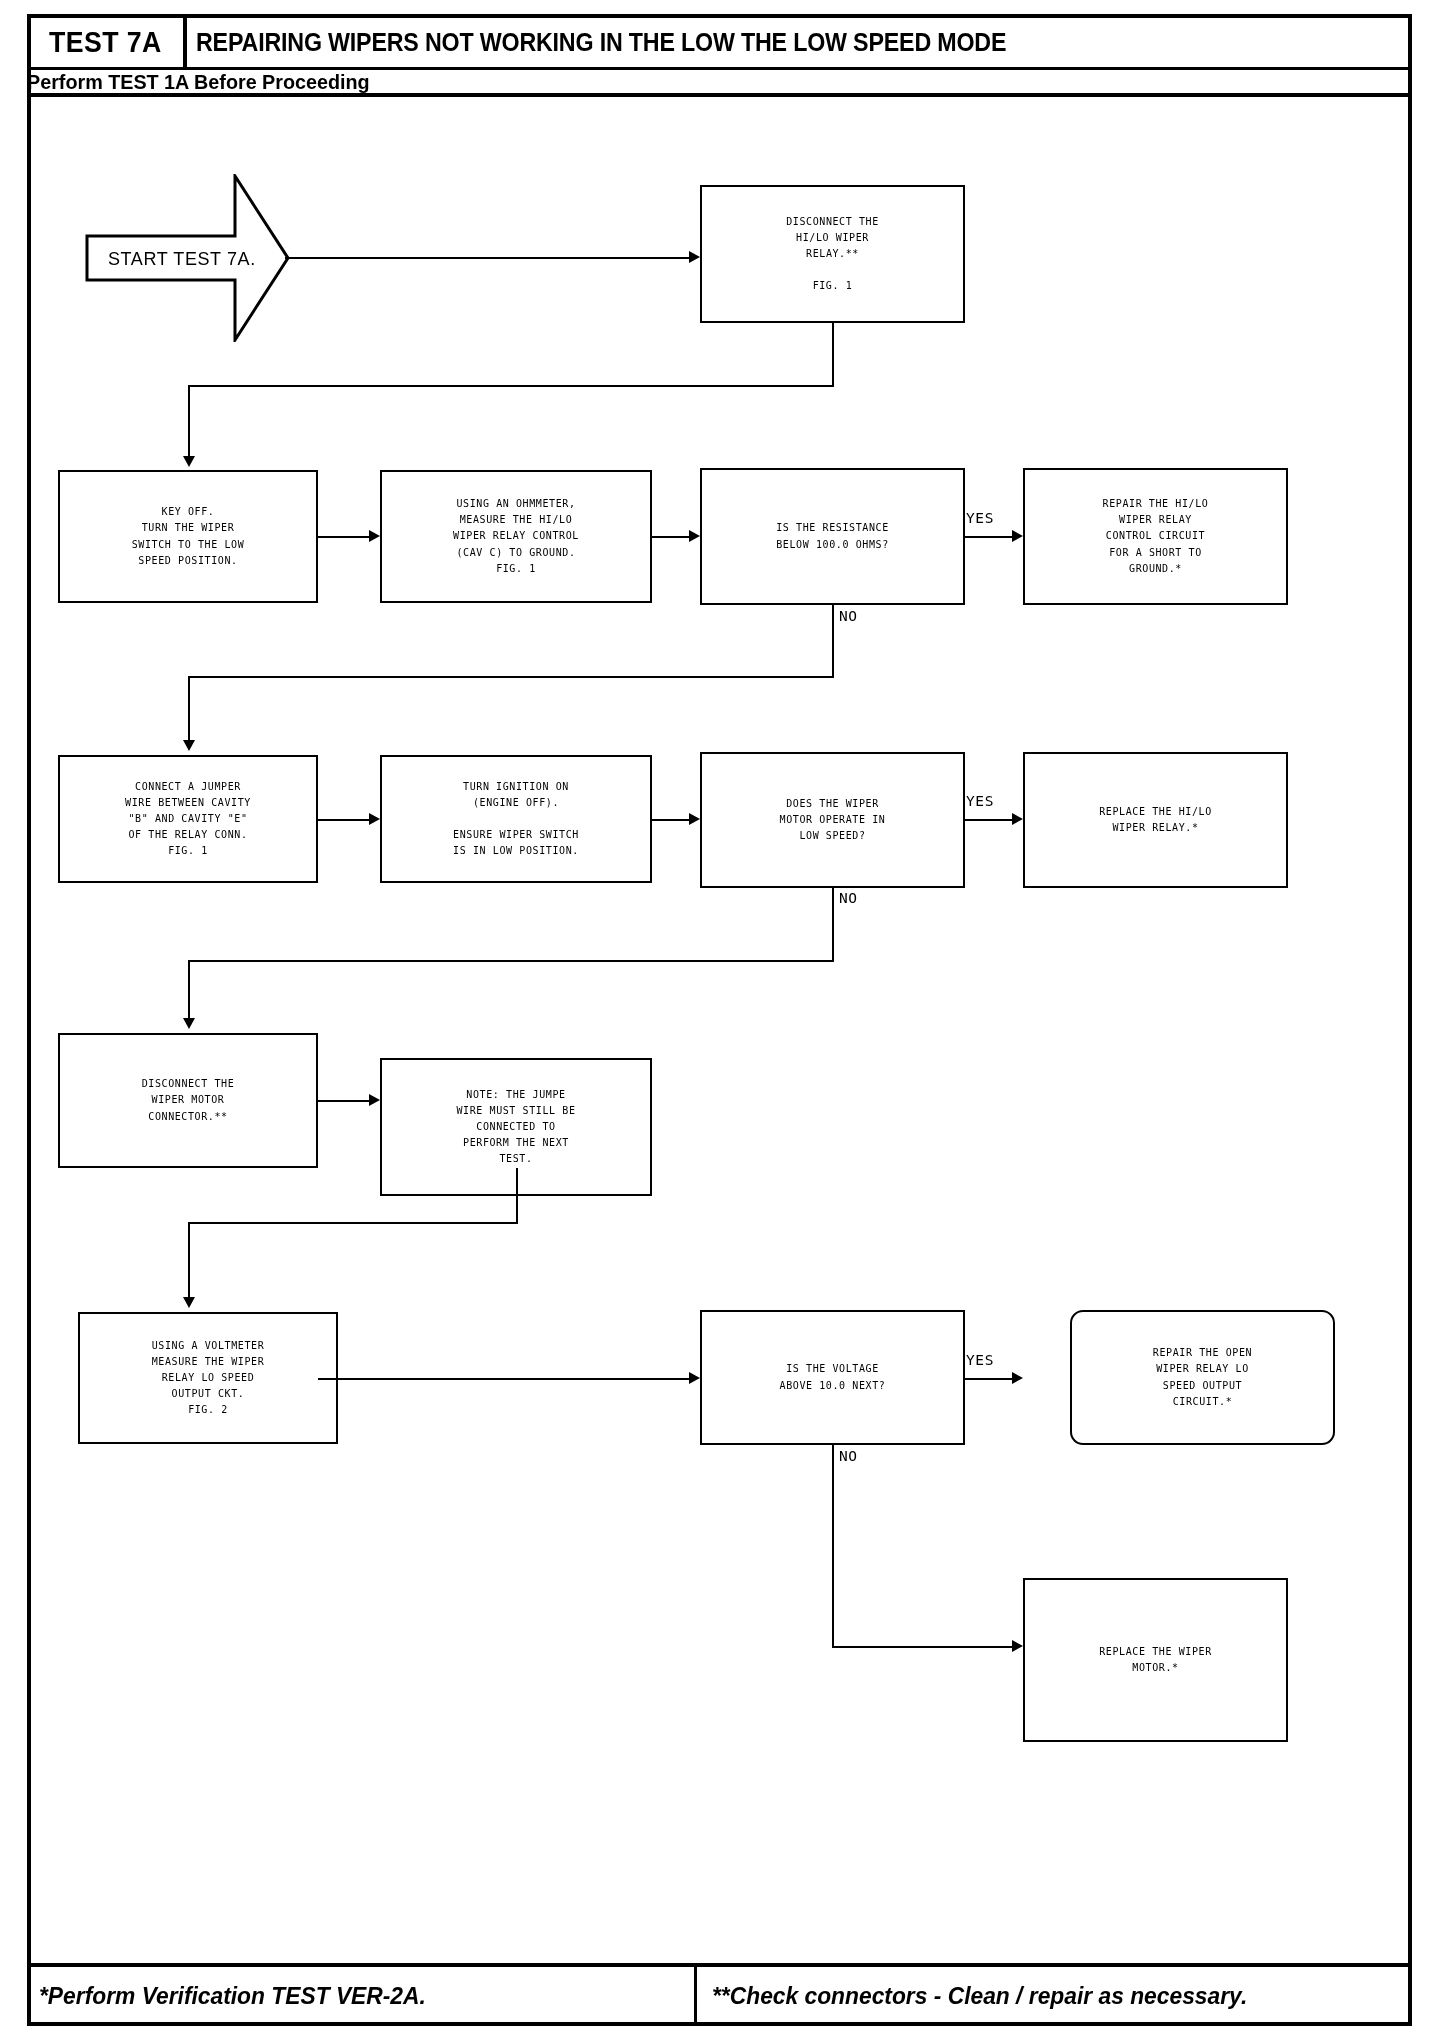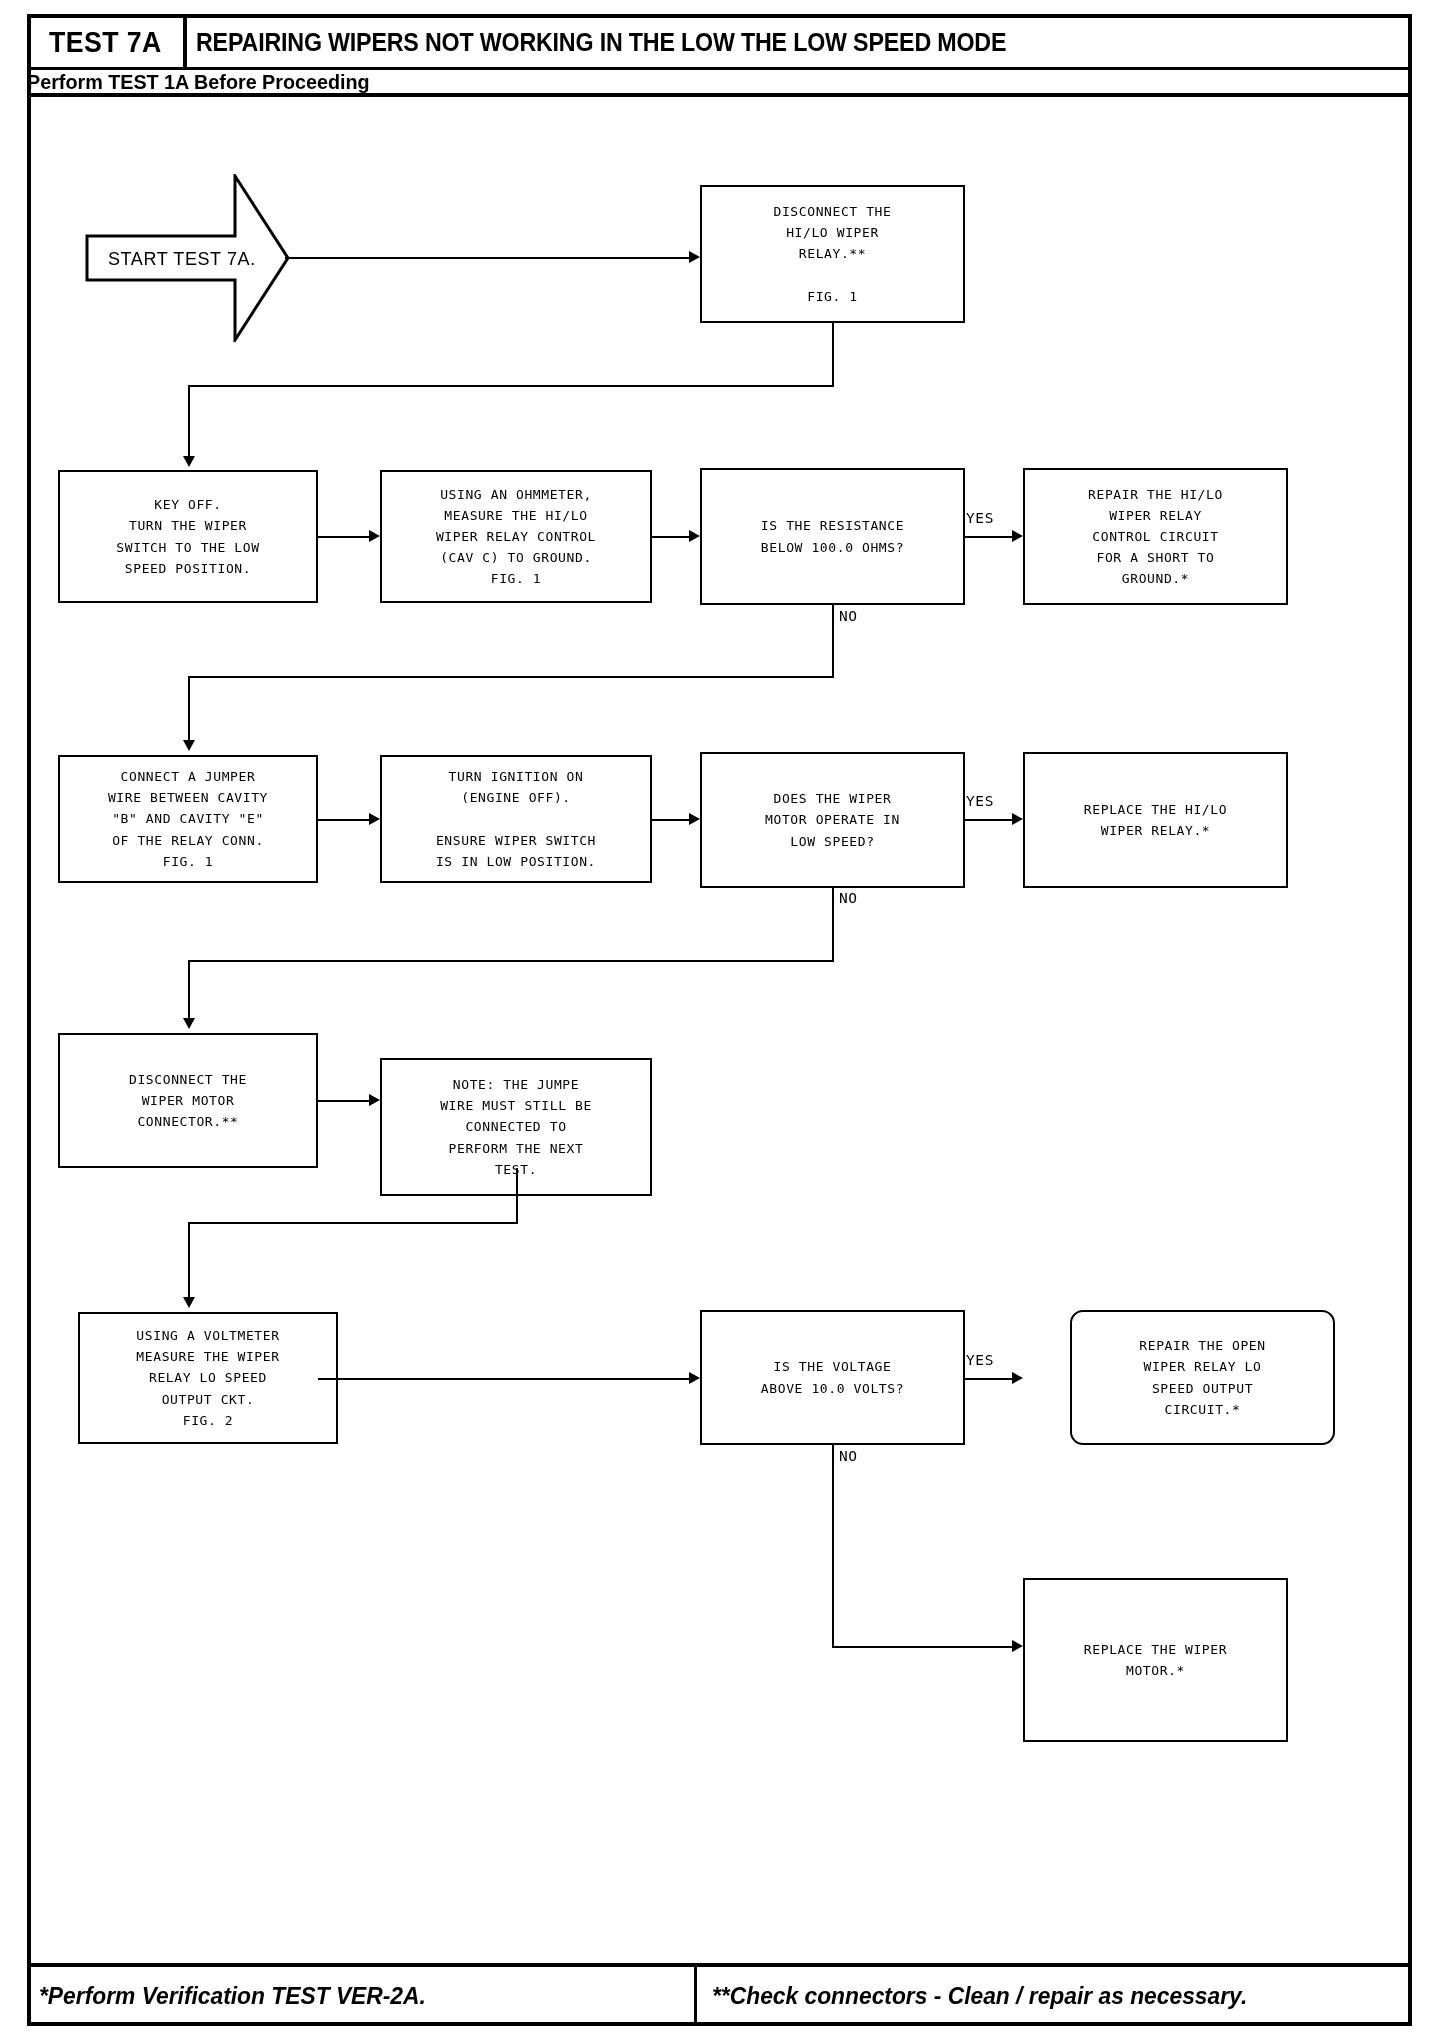--- a/index.html
+++ b/index.html
@@ -142,21 +142,21 @@
     box-sizing: border-box;
     border: 2px solid #000;
     background: #ffffff;
     display: flex;
     align-items: center;
     justify-content: center;
     text-align: center;
   }
   .node-text {
     font-family: "DejaVu Sans Mono", "Liberation Mono", monospace;
-    font-size: 13px;
+    font-size: 10px;
     line-height: 1.62;
     letter-spacing: 0.6px;
     white-space: pre-line;
     color: #000;
   }
 
   
   .start-shape {
     position: absolute;
     background: #ffffff;
@@ -313,21 +313,21 @@
   <div class="node" style="left:58px; top:1312px; width:260px; height:132px;margin-left:20px;">
     <span class="node-text">USING A VOLTMETER
 MEASURE THE WIPER
 RELAY LO SPEED
 OUTPUT CKT.
 FIG. 2</span>
   </div>
 
   <div class="node" style="left:700px; top:1310px; width:265px; height:135px;">
     <span class="node-text">IS THE VOLTAGE
-ABOVE 10.0 VOLTS?</span>
+ABOVE 10.0 NEXT?</span>
   </div>
 
   <div class="node" style="left:1070px; top:1310px; width:265px; height:135px;border-radius:13px;">
     <span class="node-text">REPAIR THE OPEN
 WIPER RELAY LO
 SPEED OUTPUT
 CIRCUIT.*</span>
   </div>
 
   <div class="node" style="left:1023px; top:1578px; width:265px; height:164px;">

